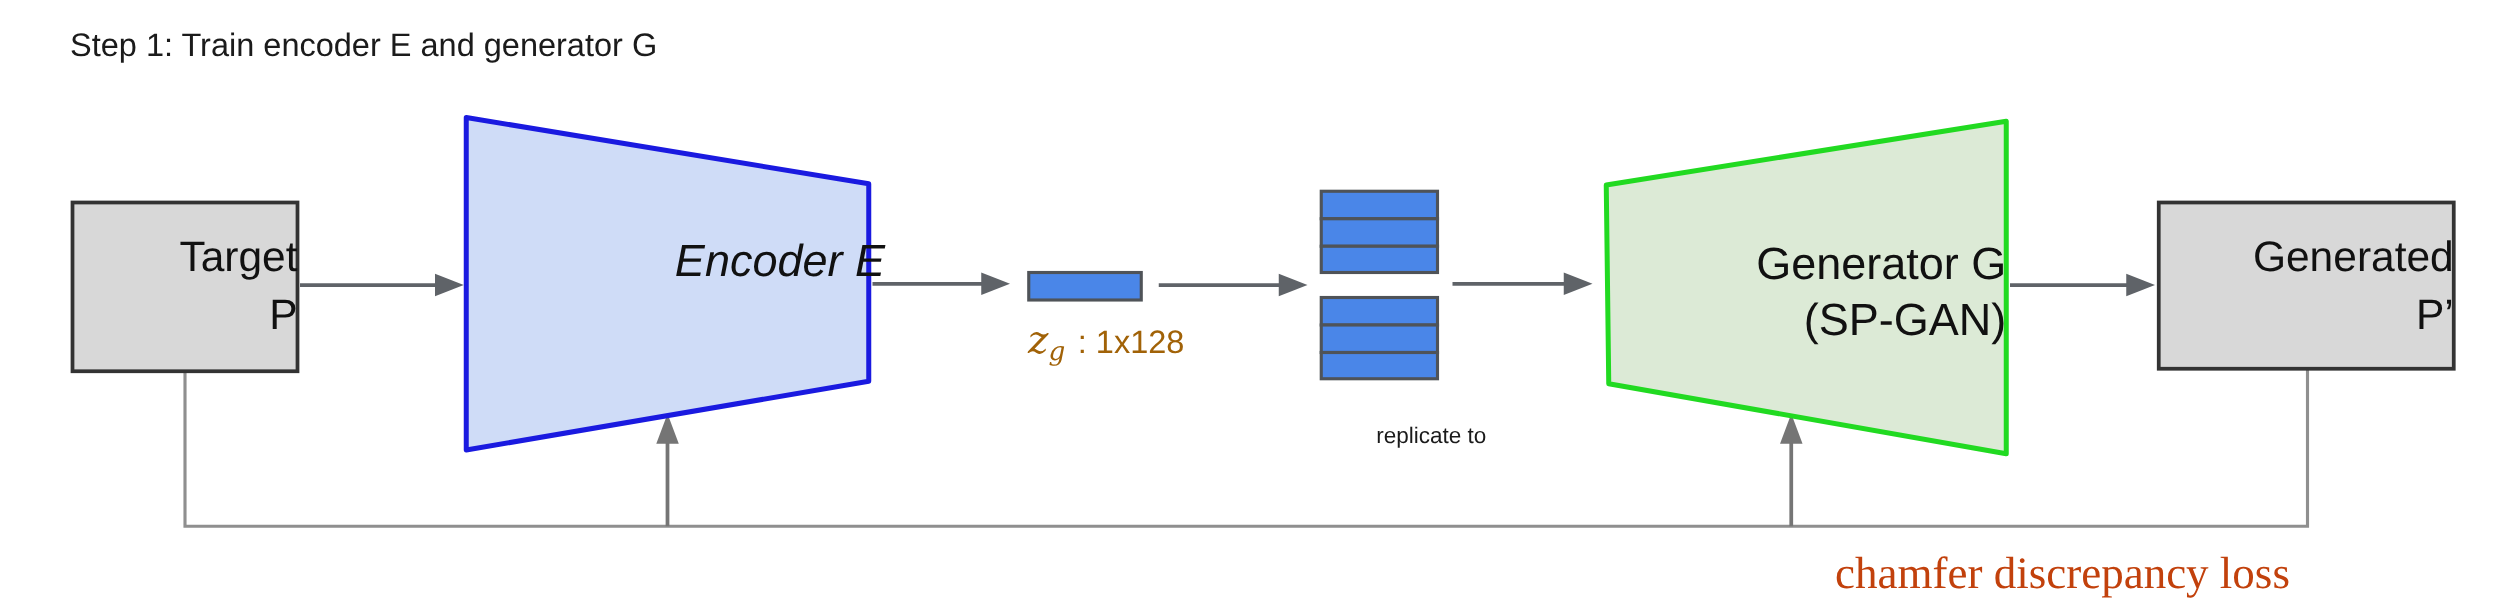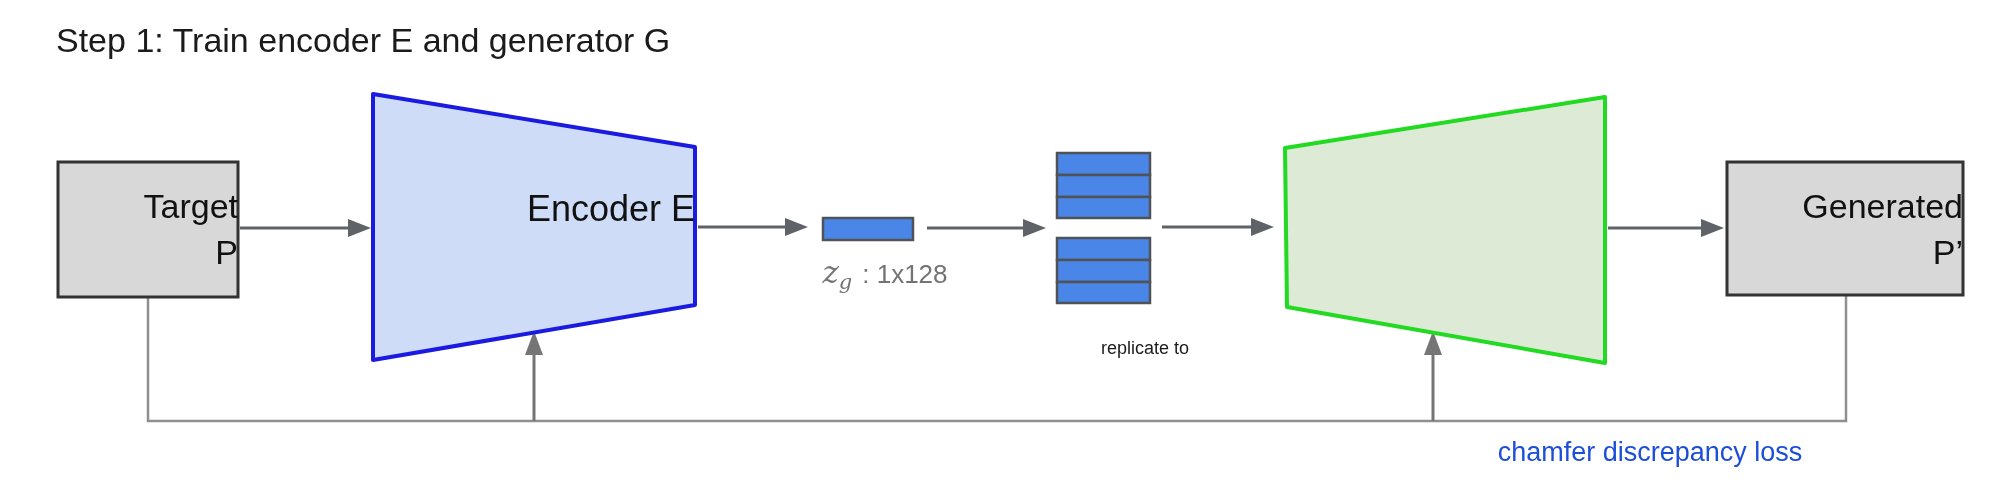--- a/index.html
+++ b/index.html
@@ -10,53 +10,54 @@
     background: #ffffff;
     overflow: hidden;
     font-family: "Liberation Sans", sans-serif;
     color: var(--text, #1b1b1b);
   }
   .canvas svg { position: absolute; left: 0; top: 0; }
   .lbl { position: absolute; text-align: right; line-height: 1.25; }
   .title {
     position: absolute;
     left: 56px; top: 21px;
-    font-size: 34px;
+    font-size: 26px;
     color: var(--text, #1b1b1b);
     white-space: nowrap;
   }
   .node-label { font-size: 36px; line-height: 45px; color: #111; }
   .box-label { font-size: 34px; line-height: 46px; color: #111; }
   .small-label { font-size: 18px; line-height: 31px; color: #1b1b1b; }
   .z-label {
     position: absolute;
     left: 795px; top: 254px; width: 180px;
     text-align: center;
     font-size: 26px;
-    color: #737373;
+    color: #a16207;
     white-space: nowrap;
   }
   .z-label .zsym {
     font-family: "DejaVu Serif", serif;
     font-style: italic;
     font-size: 31px;
   }
   .z-label sub {
     font-family: "DejaVu Serif", serif;
     font-style: italic;
     font-size: 21px;
   }
   .z-label .zdims { margin-left: 10px; }
   .loss-label {
     position: absolute;
     left: 1450px; top: 437px; width: 400px;
     text-align: center;
-    font-size: 27px;
-    color: #1d4ed8;
+    font-size: 36px;
+    color: #c2410c;
     white-space: nowrap;
+    font-family: Liberation Serif, serif;
   }
   
   .enc-shape  { fill: var(--encoder-fill);   stroke: var(--encoder-border);  stroke-width: 4; stroke-linejoin: round; }
   .gen-shape  { fill: var(--generator-fill); stroke: var(--generator-border); stroke-width: 4; stroke-linejoin: round; }
   .gray-box   { fill: var(--box-fill);  stroke: var(--box-border); stroke-width: 3; }
   .blue-cell  { fill: var(--bar-fill);  stroke: var(--bar-border); stroke-width: 2.5; }
   .flow-line  { stroke: var(--arrow); stroke-width: 3; fill: none; }
   .flow-head  { fill: var(--arrow); stroke: none; }
   .fb-line    { stroke: var(--feedback-line); stroke-width: 2.5; fill: none; }
   .br-line    { stroke: var(--branch-arrow); stroke-width: 3; fill: none; }
@@ -110,32 +111,36 @@
     <rect class="blue-cell" x="1057" y="282" width="93" height="21"></rect>
   </svg>
 
   <div class="title">Step 1: Train encoder E and generator G</div>
 
   <div class="lbl box-label" style="left:58px; top:183px; width:180px;">
     <div>Target</div>
     <div>P</div>
   </div>
 
-  <div class="lbl node-label" style="left:373px; top:186px; width:322px;">
+  <div class="lbl node-label" style="left:386px; top:186px; width:322px;font-style:italic;">
     <div>Encoder E</div>
   </div>
 
   <div class="z-label">
     <span class="zsym">z</span><sub>g</sub><span class="zdims">: 1x128</span>
   </div>
 
   <div class="lbl small-label" style="left:1019px; top:333px; width:170px;">
     <div>replicate to</div>
   </div>
 
+  <div class="lbl node-label" style="left:1285px; top:188px; width:320px;">
+    <div>Generator G</div>
+    <div>(SP-GAN)</div>
+  </div>
 
   <div class="lbl box-label" style="left:1727px; top:183px; width:236px;">
     <div>Generated</div>
     <div>P’</div>
   </div>
 
   <div class="loss-label">chamfer discrepancy loss</div>
 
 </div>
 

